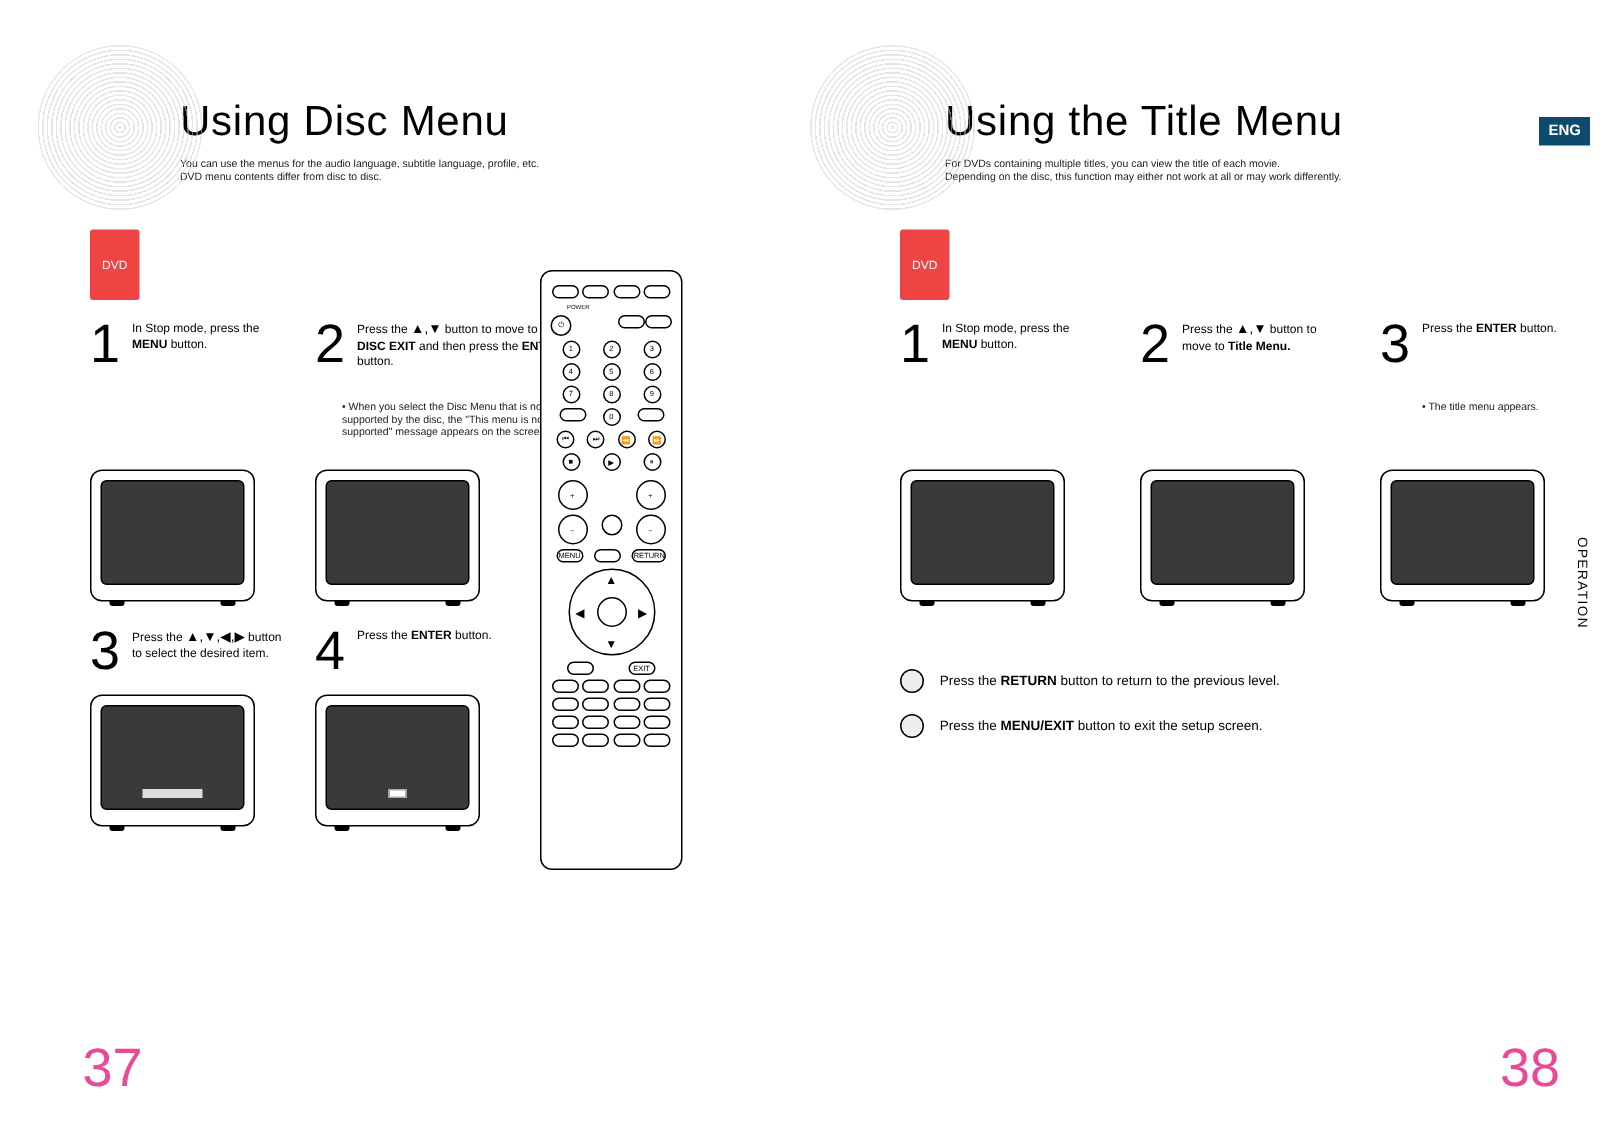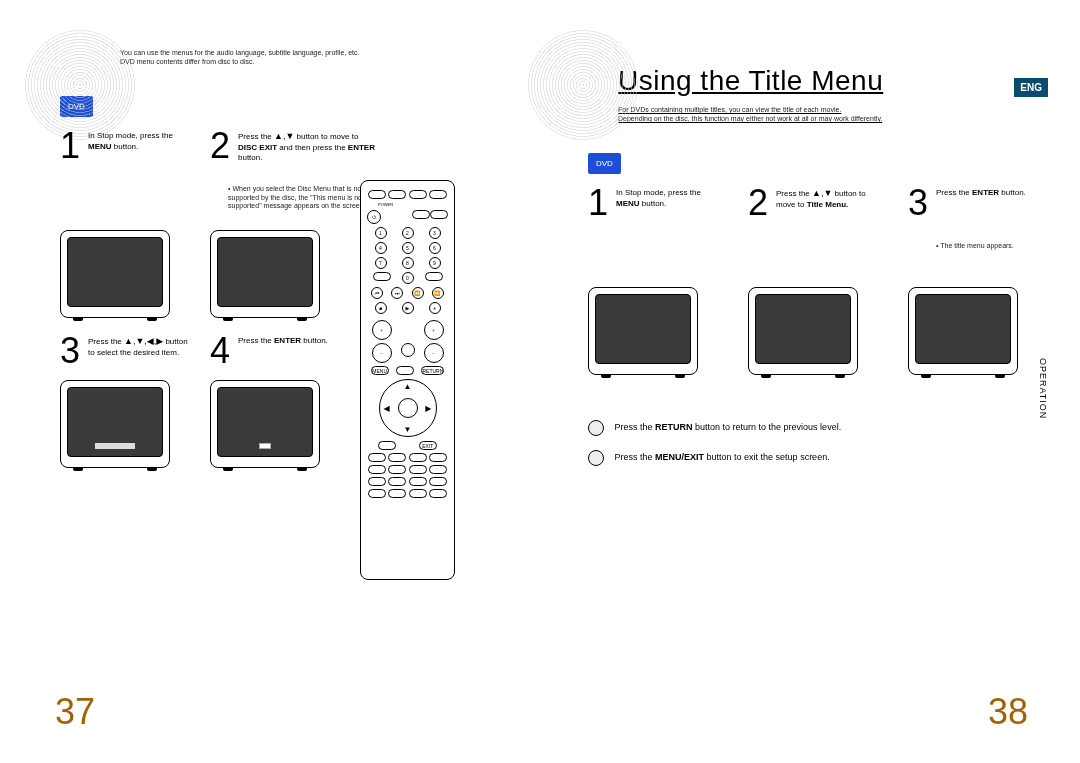--- a/index.html
+++ b/index.html
@@ -12,21 +12,21 @@
     overflow: hidden;
   }
   .page {
     position: absolute;
     top: 0;
     width: 540px;
     height: 763px;
     padding: 40px 30px 30px 30px;
   }
   .page-left { left: 0; }
-  .page-right { left: 528px; text-decoration: underline; }
+  .page-right { left: 540px; }
   .swirl {
     position: absolute;
     width: 110px;
     height: 110px;
     border-radius: 50%;
     background: repeating-radial-gradient(circle, #ccc 0 1px, transparent 1px 3px);
     opacity: 0.5;
   }
   .page-left .swirl { top: 30px; left: 25px; }
   .page-right .swirl { top: 30px; left: 0px; }
@@ -62,24 +62,24 @@
     right: 18px;
     top: 350px;
     writing-mode: vertical-rl;
     font-size: 9px;
     letter-spacing: 1px;
     color: #000;
     padding: 8px 2px;
   }
   .dvd-badge {
     display: inline-block;
-    background: #1d4ed8;
+    background: #ef4444;
     color: #fff;
     font-size: 8px;
-    padding: 6px 8px;
+    padding: 19px 8px;
     margin-top: 30px;
     margin-left: 30px;
     margin-bottom: 8px;
     border-radius: 2px;
   }
   .steps {
     position: relative;
     margin-left: 30px;
     width: 460px;
   }
@@ -211,31 +211,32 @@
     background: #eee;
     vertical-align: middle;
     margin-right: 8px;
   }
   .footer-line .bold { font-weight: bold; }
   .page-num {
     position: absolute;
     bottom: 30px;
     font-size: 36px;
     font-weight: 300;
-    color: #a16207;
+    color: #ec4899;
   }
   .page-left .page-num { left: 55px; }
   .page-right .page-num { right: 40px; }
   .tri { font-size: 9px; }
 </style>
 </head>
 <body>
 
 <div class="page page-left">
   <div class="swirl"></div>
+  <h1 class="title">Using Disc Menu</h1>
   <div class="subtitle-block">You can use the menus for the audio language, subtitle language, profile, etc.
 DVD menu contents differ from disc to disc.</div>
   <div class="dvd-badge">DVD</div>
 
   <div class="steps">
 
     <div class="step" style="left:0; top:0;">
       <div class="step-num">1</div>
       <div class="step-text">
         <span>In Stop mode, press the</span>

